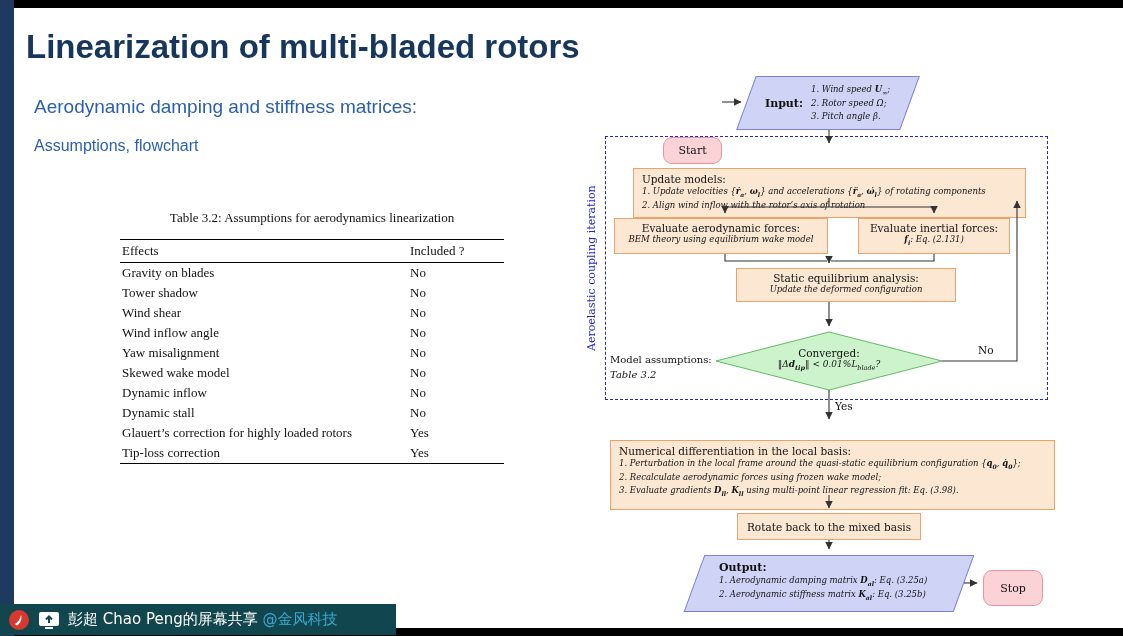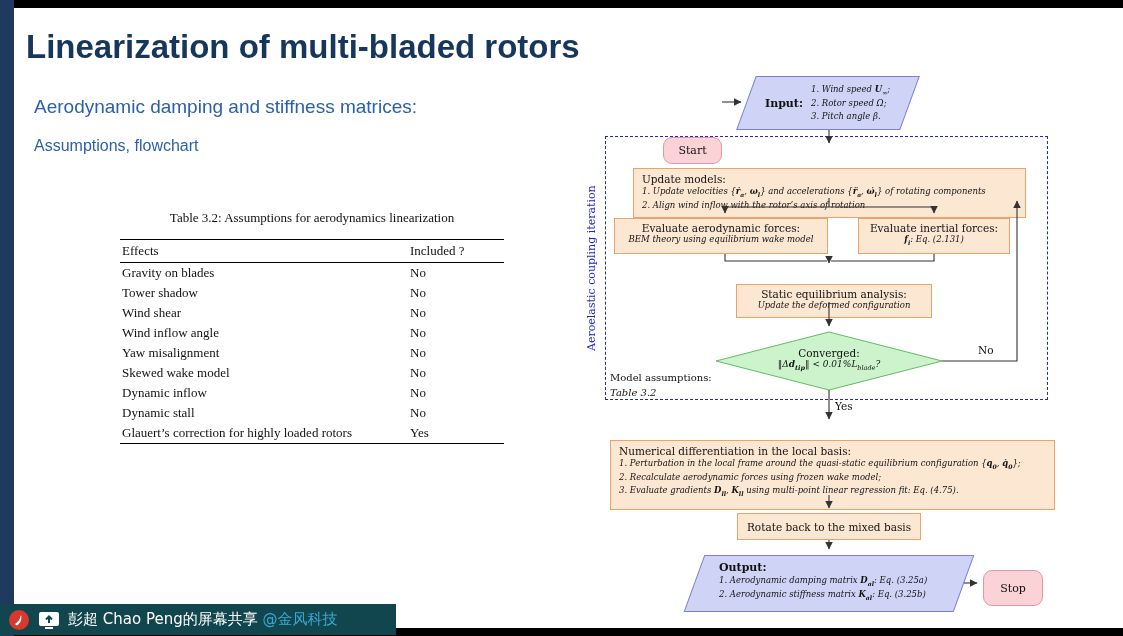--- a/index.html
+++ b/index.html
@@ -111,20 +111,24 @@
             <td>No</td>
           </tr>
           <tr>
             <td>Dynamic stall</td>
             <td>No</td>
           </tr>
           <tr>
             <td>Glauert’s correction for highly loaded rotors</td>
             <td>Yes</td>
           </tr>
+          <tr>
+            <td>Tip-loss correction</td>
+            <td>Yes</td>
+          </tr>
         </tbody>
     </table>
   </div>
 
   <div class="fc">
 
     <div class="fc-dashed" style="left:591px; top:128px; width:443px; height:264px;"></div>
     <div class="vert-label" style="left:568px; top:128px; width:18px; height:264px;">Aeroelastic coupling iteration</div>
 
     <div class="fc-term" style="left:649px; top:81px; width:59px; height:27px;margin-top:48px;">
@@ -153,21 +157,21 @@
     <div class="fc-orange pad-c center" style="left:600px; top:210px; width:214px; height:36px;">
       <div class="fc-title">Evaluate aerodynamic forces:</div>
       <div class="fc-it"><span>BEM theory using equilibrium wake model</span></div>
     </div>
 
     <div class="fc-orange pad-c center" style="left:844px; top:210px; width:152px; height:36px;">
       <div class="fc-title">Evaluate inertial forces:</div>
       <div class="fc-it"><span class="bold">f</span><sub class="bold">i</sub><span>: Eq. (2.131)</span></div>
     </div>
 
-    <div class="fc-orange pad-c center" style="left:722px; top:276px; width:196px; height:34px;">
+    <div class="fc-orange pad-c center" style="left:722px; top:260px; width:220px; height:34px;">
       <div class="fc-title">Static equilibrium analysis:</div>
       <div class="fc-it"><span>Update the deformed configuration</span></div>
     </div>
 
     <svg class="fc-svg" width="1109" height="620" viewBox="0 0 1109 620">
       <defs>
         <marker id="ah" markerWidth="8" markerHeight="8" refX="6.5" refY="3.5" orient="auto">
           <path d="M0,0 L7,3.5 L0,7 Z" fill="#333"></path>
         </marker>
       </defs>
@@ -190,31 +194,31 @@
     </svg>
 
     <div class="diamond-text fc-overlay-text" style="left:720px; top:339px;">
       <div class="fc-title">Converged:</div>
       <div class="cond"><span>‖Δ</span><span class="bold">d</span><sub class="bold">tip</sub><span>‖ &lt; 0.01%</span><span>L</span><sub>blade</sub><span>?</span></div>
     </div>
 
     <div class="branch-label fc-overlay-text" style="left:964px; top:336px;">No</div>
     <div class="branch-label fc-overlay-text" style="left:821px; top:392px;">Yes</div>
 
-    <div class="assump fc-overlay-text" style="left:596px; top:363px;">
+    <div class="assump fc-overlay-text" style="left:596px; top:345px;">
       <div>Model assumptions:</div>
       <div class="it">Table 3.2</div>
     </div>
 
     <div class="fc-orange pad" style="left:596px; top:432px; width:445px; height:70px;">
       <div class="fc-title">Numerical differentiation in the local basis:</div>
       <div class="fc-it">
           <div class="fc-line"><span>1. Perturbation in the local frame around the quasi-static equilibrium configuration {</span><span class="bold">q</span><sub class="bold">0</sub><span>, </span><span class="bold">q̇</span><sub class="bold">0</sub><span>};</span></div>
           <div class="fc-line"><span>2. Recalculate aerodynamic forces using frozen wake model;</span></div>
-          <div class="fc-line"><span>3. Evaluate gradients </span><span class="bold">D</span><sub class="bold">ll</sub><span>, </span><span class="bold">K</span><sub class="bold">ll</sub><span> using multi-point linear regression fit: Eq. (4.75).</span></div>
+          <div class="fc-line"><span>3. Evaluate gradients </span><span class="bold">D</span><sub class="bold">ll</sub><span>, </span><span class="bold">K</span><sub class="bold">ll</sub><span> using multi-point linear regression fit: Eq. (3.98).</span></div>
         </div>
     </div>
 
     <div class="fc-orange rotate-box" style="left:723px; top:505px; width:184px; height:27px;">
       <span>Rotate back to the mixed basis</span>
     </div>
 
     <div class="fc-para" style="left:680px; top:547px; width:270px; height:57px;">
       <div class="para-inner output-inner">
         <div class="fc-bold-title">Output:</div>

